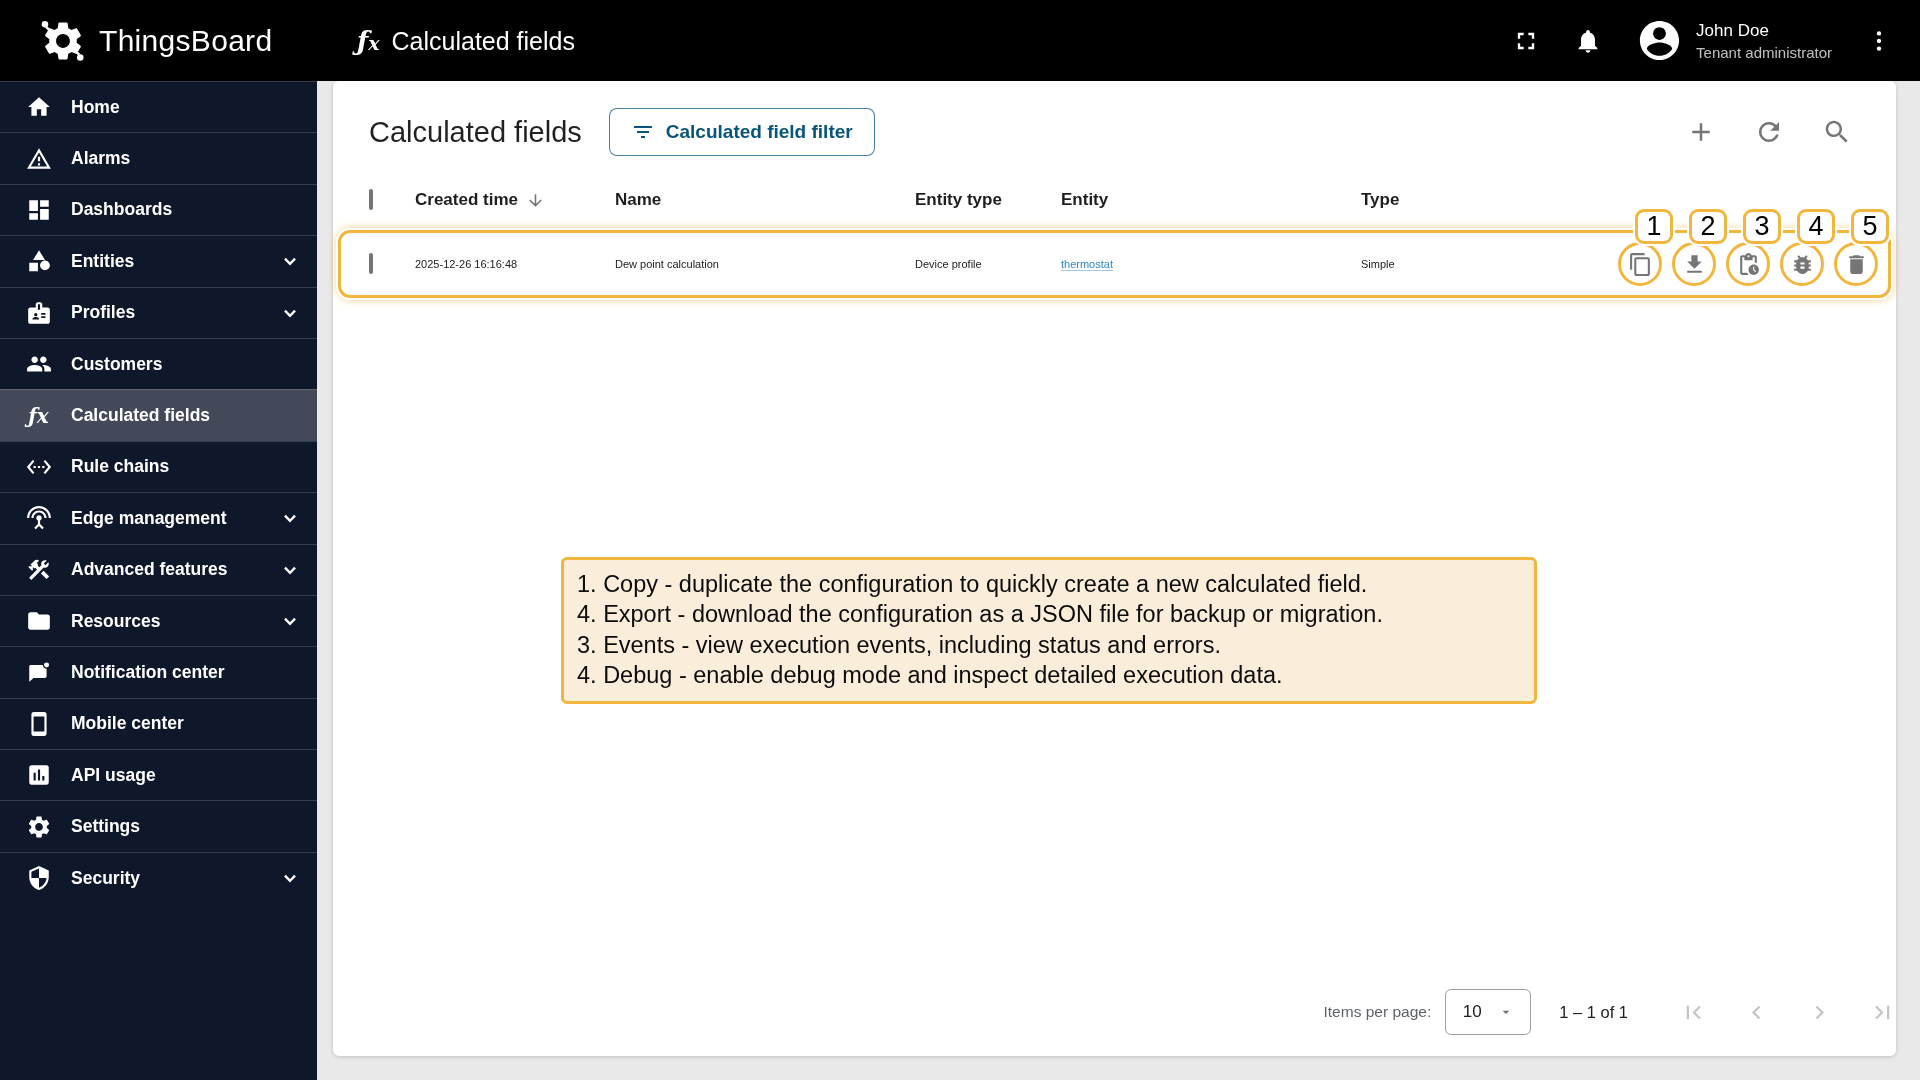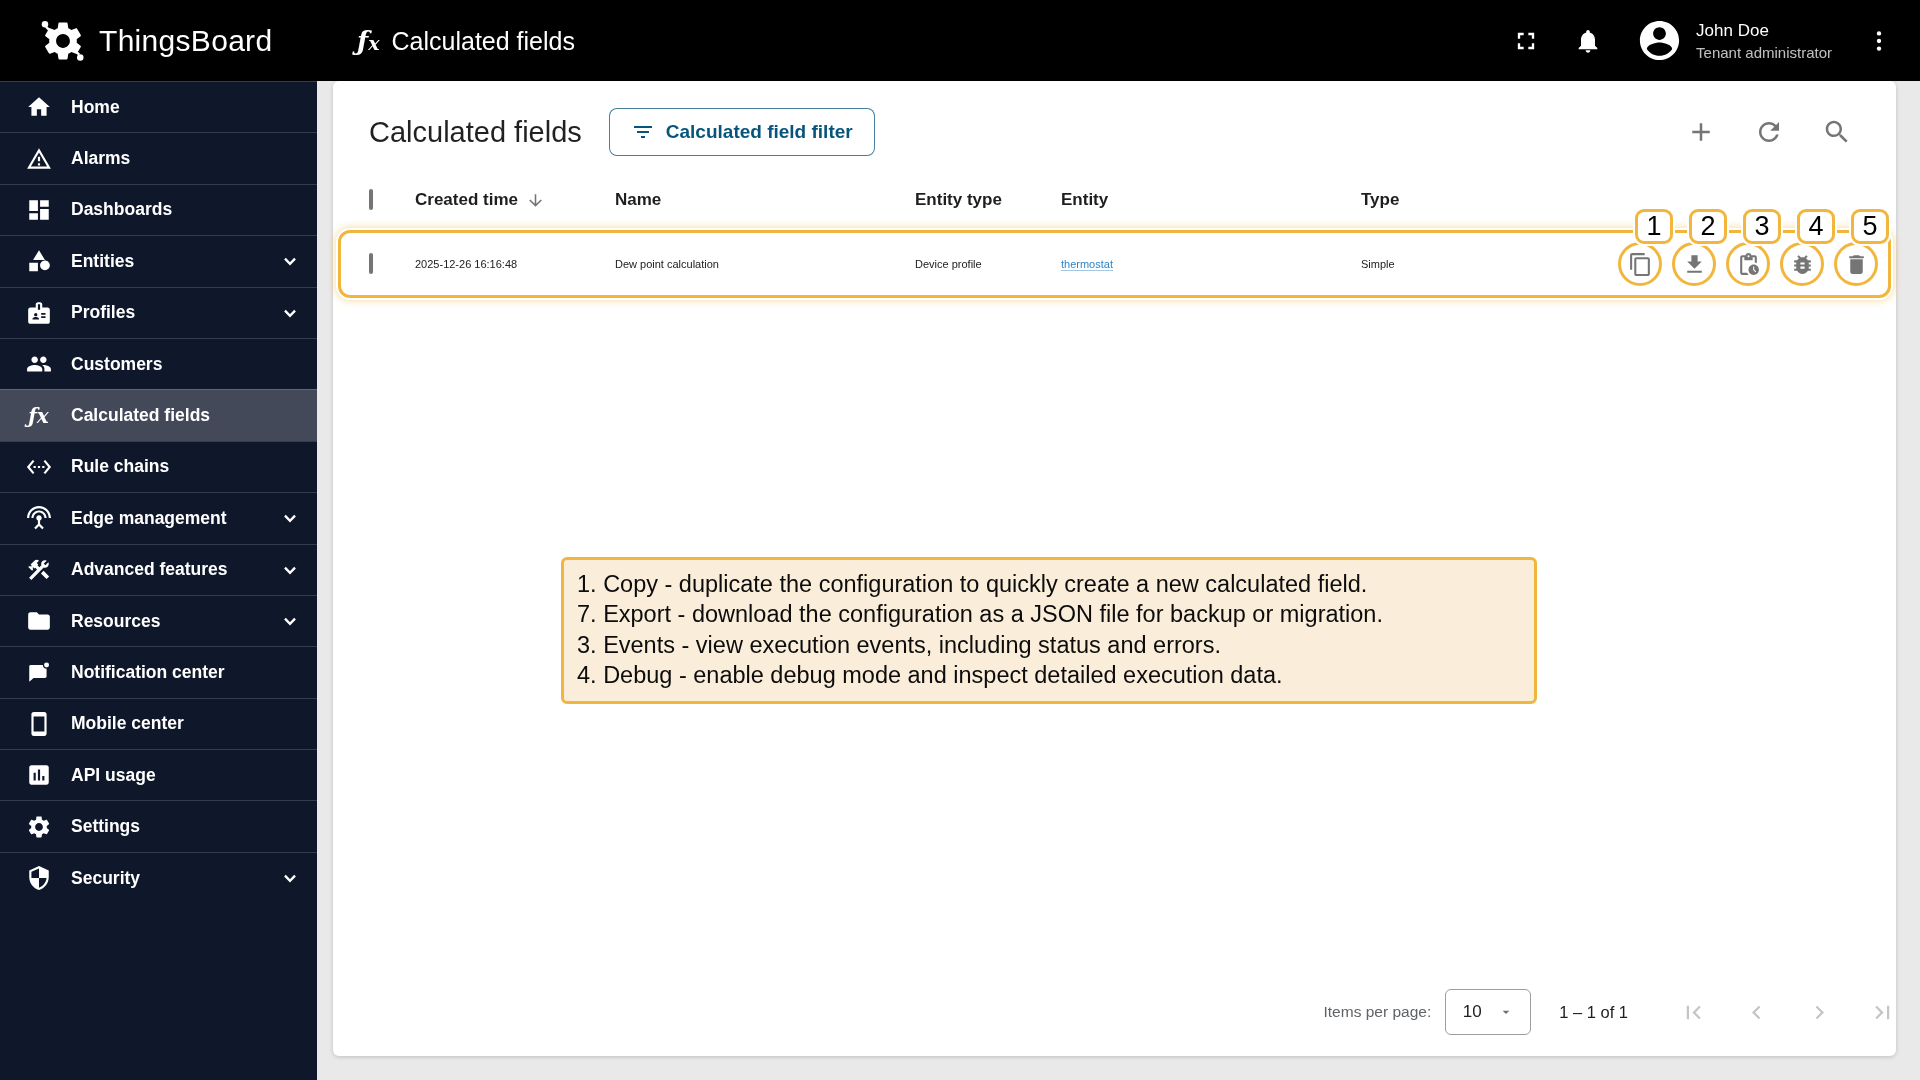--- a/index.html
+++ b/index.html
@@ -406,21 +406,21 @@
                 <path d="M6 19c0 1.1.9 2 2 2h8c1.1 0 2-.9 2-2V7H6v12zM19 4h-3.5l-1-1h-5l-1 1H5v2h14V4z"></path>
               </svg>
             </span>
         </button>
       </span>
     </div>
   </div>
 
   <div class="note-box">
     <div class="note-line">1. Copy - duplicate the configuration to quickly create a new calculated field.</div>
-    <div class="note-line">7. Export -  download the configuration as a JSON file for backup or migration.</div>
+    <div class="note-line">4. Export -  download the configuration as a JSON file for backup or migration.</div>
     <div class="note-line">3. Events - view execution events, including status and errors.</div>
     <div class="note-line">4. Debug - enable debug mode and inspect detailed execution data.</div>
   </div>
 
   <div class="paginator">
     <span class="pp-label">Items per page:</span>
     <span class="page-size-select">
       <span>10</span>
       <span style="display:flex">
           <svg width="16" height="16" viewBox="0 0 24 24" fill="#6d6d6d">

